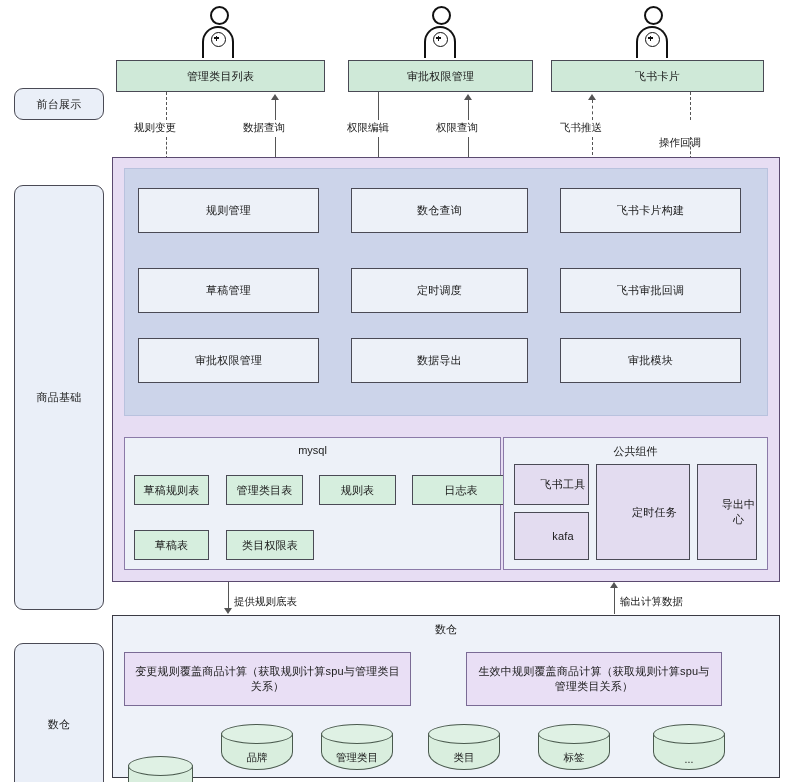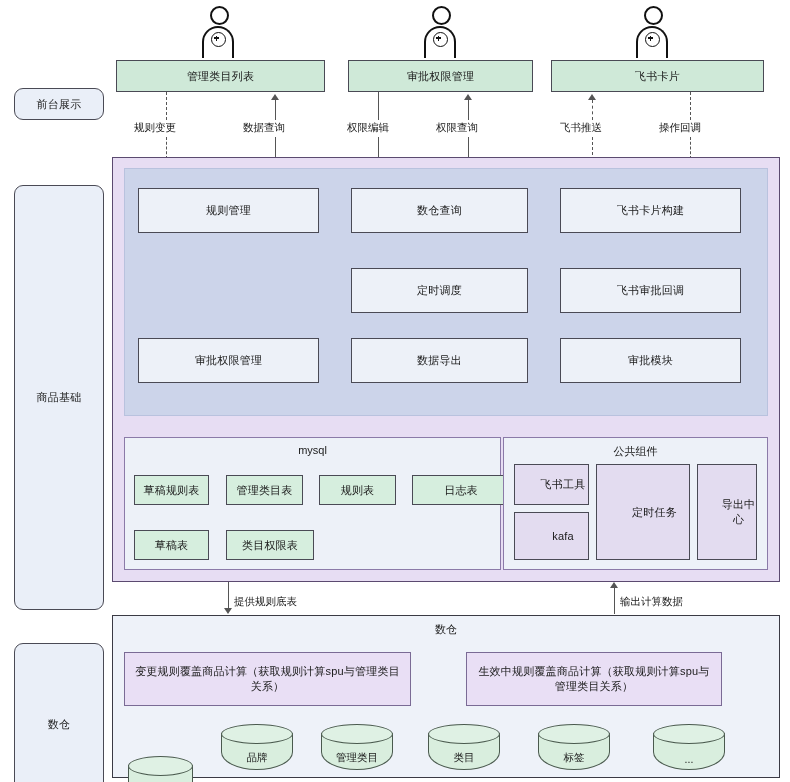--- a/index.html
+++ b/index.html
@@ -205,32 +205,33 @@
   <div class="vline" style="left:468px;top:100px;height:20px;"></div>
   <div class="conn-label" style="left:436px;top:121px;">权限查询</div>
   <div class="vline" style="left:468px;top:137px;height:28px;"></div>
 
   <div class="arrow-up" style="left:588px;top:94px;"></div>
   <div class="vline dashed" style="left:592px;top:100px;height:20px;"></div>
   <div class="conn-label" style="left:560px;top:121px;">飞书推送</div>
   <div class="vline dashed" style="left:592px;top:137px;height:28px;"></div>
 
   <div class="vline dashed" style="left:690px;top:92px;height:28px;"></div>
-  <div class="conn-label" style="left:659px;top:121px;">操作回调</div>
+  <div class="conn-label" style="left:659px;top:136px;">操作回调</div>
   <div class="vline dashed" style="left:690px;top:137px;height:22px;"></div>
   <div class="arrow-down" style="left:686px;top:159px;"></div>
 
   <div class="abs purple-outer" style="left:112px;top:157px;width:668px;height:425px;"></div>
 
   <div class="abs blue-inner" style="left:124px;top:168px;width:644px;height:248px;"></div>
 
   <div class="abs box mod" style="left:351px;top:188px;width:177px;height:45px;">数仓查询</div>
   <div class="abs box mod" style="left:138px;top:188px;width:181px;height:45px;">规则管理</div>
   <div class="abs box mod" style="left:560px;top:188px;width:181px;height:45px;">飞书卡片构建</div>
 
+  <div class="abs box mod" style="left:138px;top:268px;width:181px;height:45px;">草稿管理</div>
   <div class="abs box mod" style="left:351px;top:268px;width:177px;height:45px;">定时调度</div>
   <div class="abs box mod" style="left:560px;top:268px;width:181px;height:45px;">飞书审批回调</div>
 
   <div class="abs box mod" style="left:138px;top:338px;width:181px;height:45px;">审批权限管理</div>
   <div class="abs box mod" style="left:351px;top:338px;width:177px;height:45px;">数据导出</div>
   <div class="abs box mod" style="left:560px;top:338px;width:181px;height:45px;">审批模块</div>
 
   <div class="abs sub-panel" style="left:124px;top:437px;width:377px;height:133px;">
     <div class="sub-title">mysql</div>
   </div>

